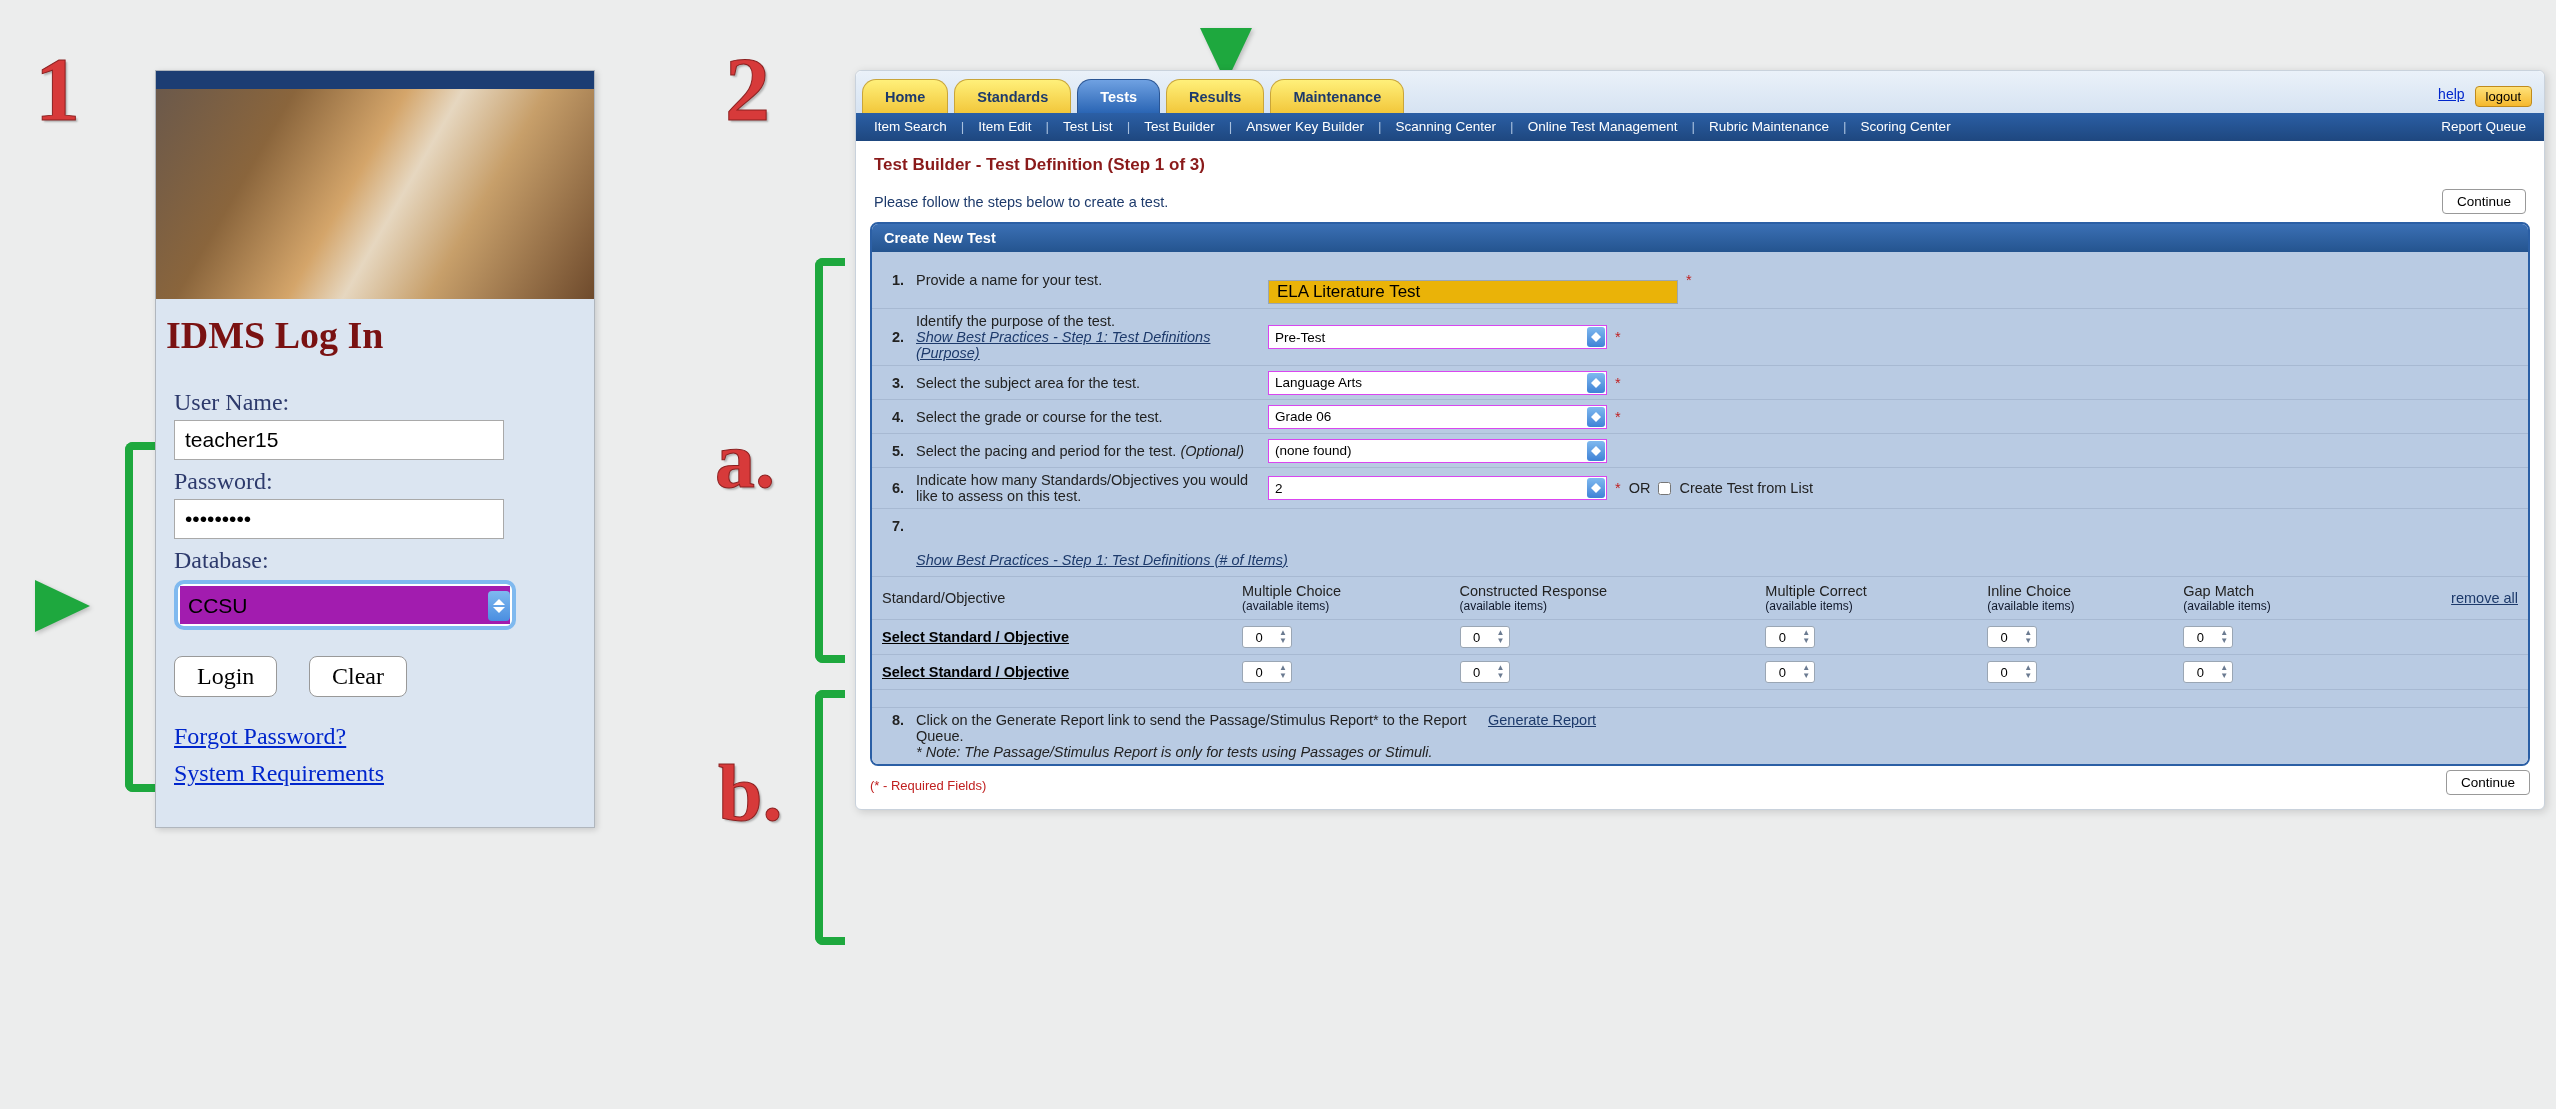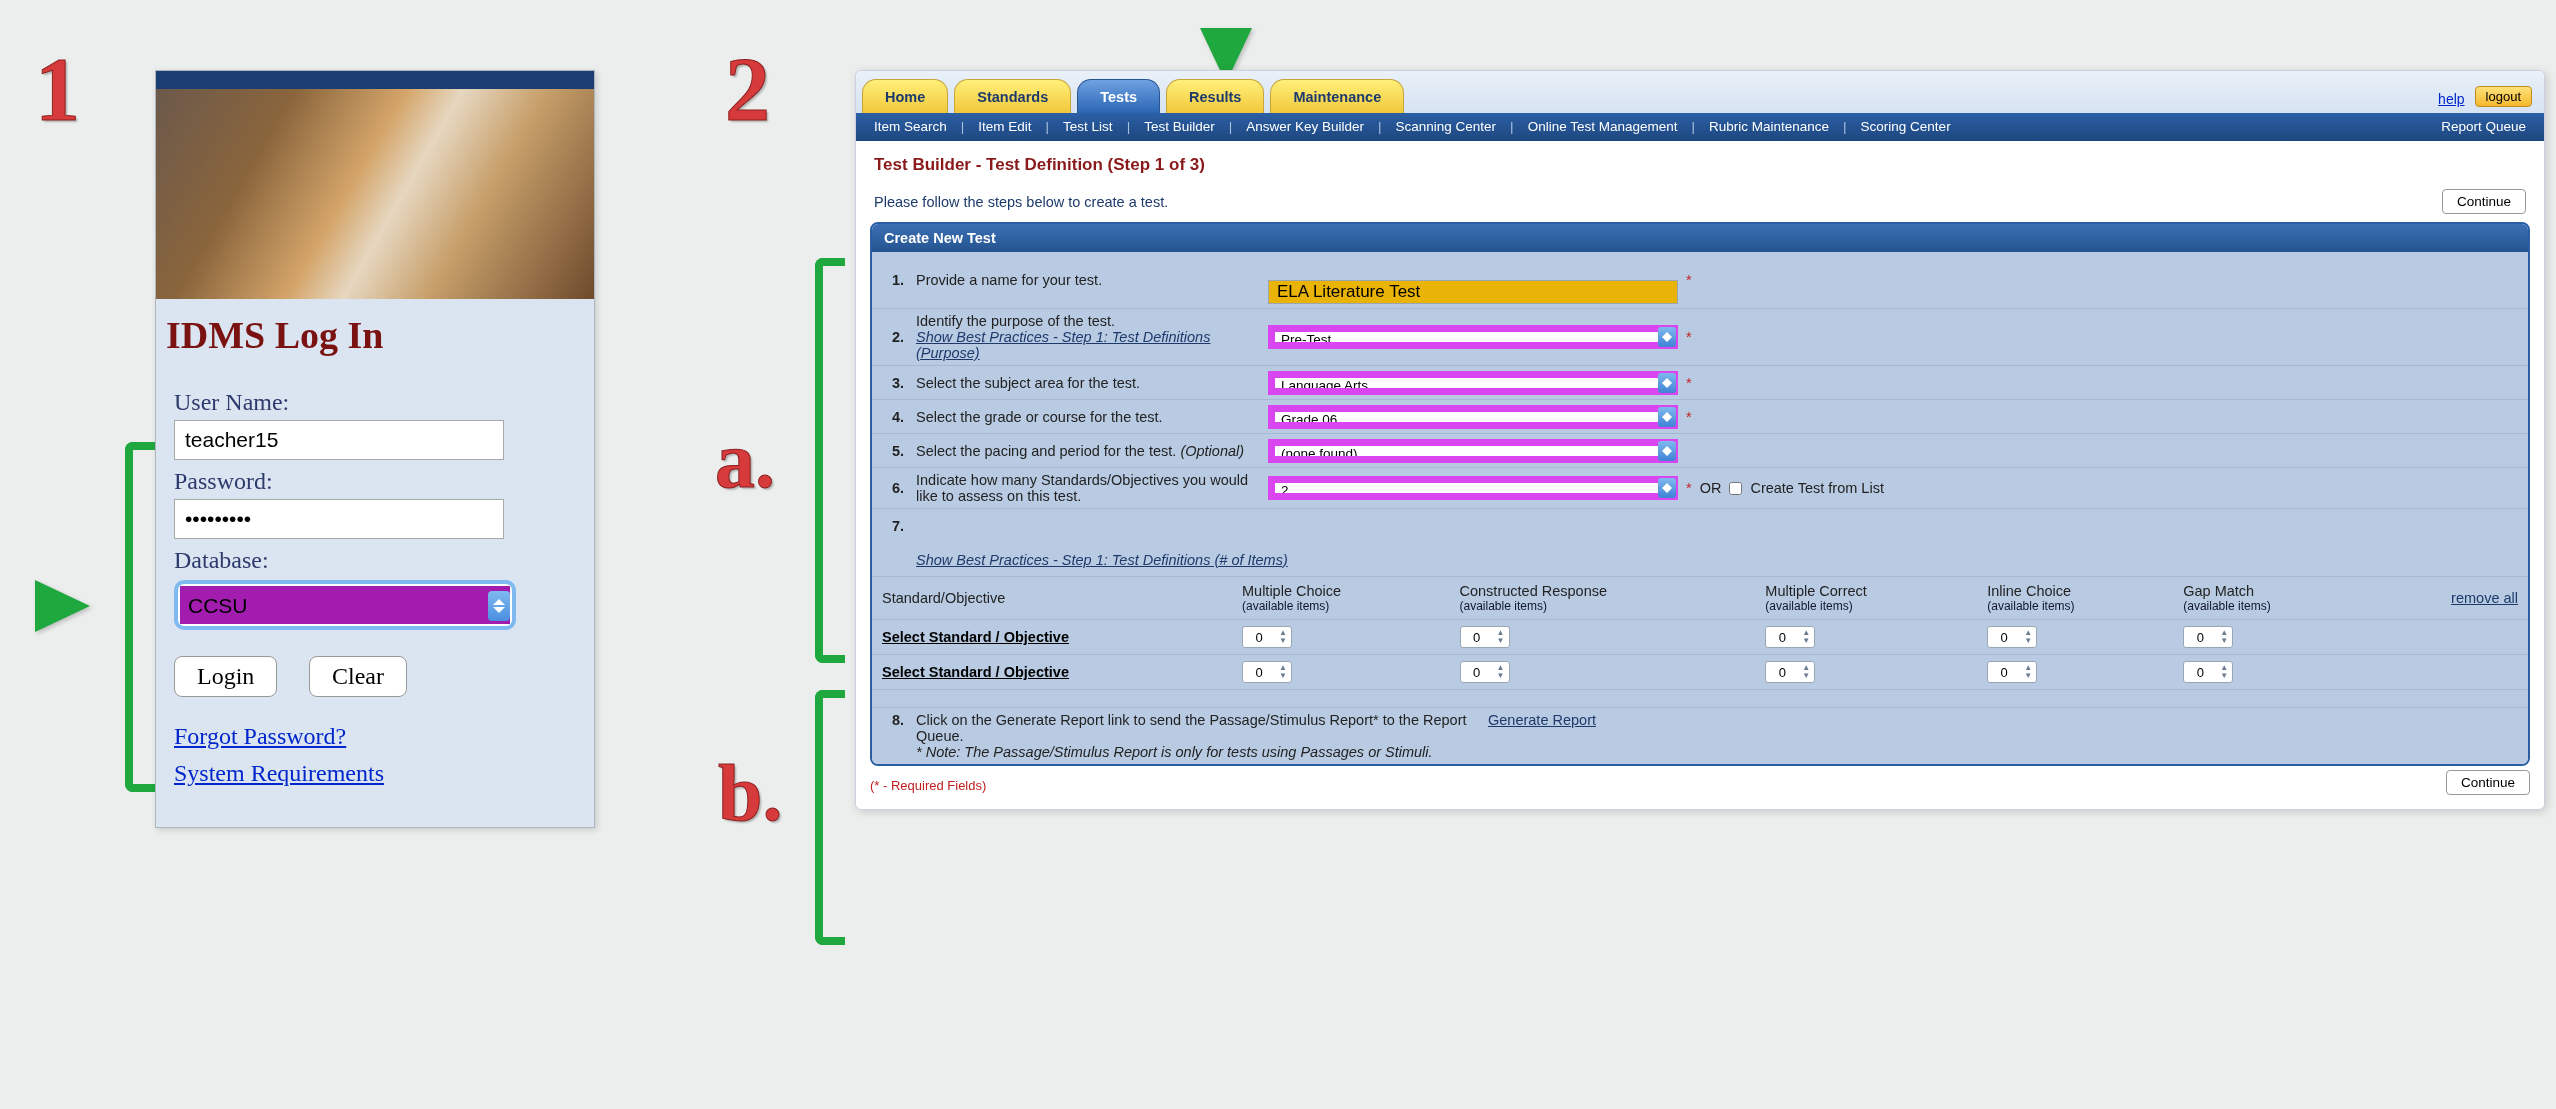--- a/index.html
+++ b/index.html
@@ -191,21 +191,21 @@
     cursor: pointer;
   }
   .tab.active {
     background: linear-gradient(#6fa1e2,#2a65b4);
     color: #fff;
     border-color: #2a5594;
   }
   .tabrow .right {
     margin-left: auto;
     display: flex;
-    align-items: flex-end;
+    align-items: flex-start;
     padding-right: 12px;
     gap: 10px;
     padding-bottom: 6px;
   }
   .help-link { color:#0026cc; text-decoration: underline; font-size: 14px; }
   .logout-btn {
     background: linear-gradient(#ffe27a,#f5b82d);
     border:1px solid #c08b1c;
     border-radius:4px;
     padding:2px 10px;
@@ -284,22 +284,22 @@
   .req { color:#c02020; }
   .txtin {
     width:410px; height:24px;
     border:1px solid #9aa6b4;
     background:#eab308;
     padding:2px 8px;
     font-size:17px;
     margin-top:24px;
   }
   .sel {
-    width:410px; height:24px;
-    border:7px solid #d946ef;
+    width:339px; height:24px;
+    border:1px solid #d946ef;
     background:#fff;
     font-size:13.5px;
     padding-left:6px;
     appearance:none;
     position:relative;
   }
   .sel-wrap { position:relative; display:inline-block; }
   .sel-wrap .caret {
     position:absolute; right:2px; top:2px;
     width:18px; height:20px;

